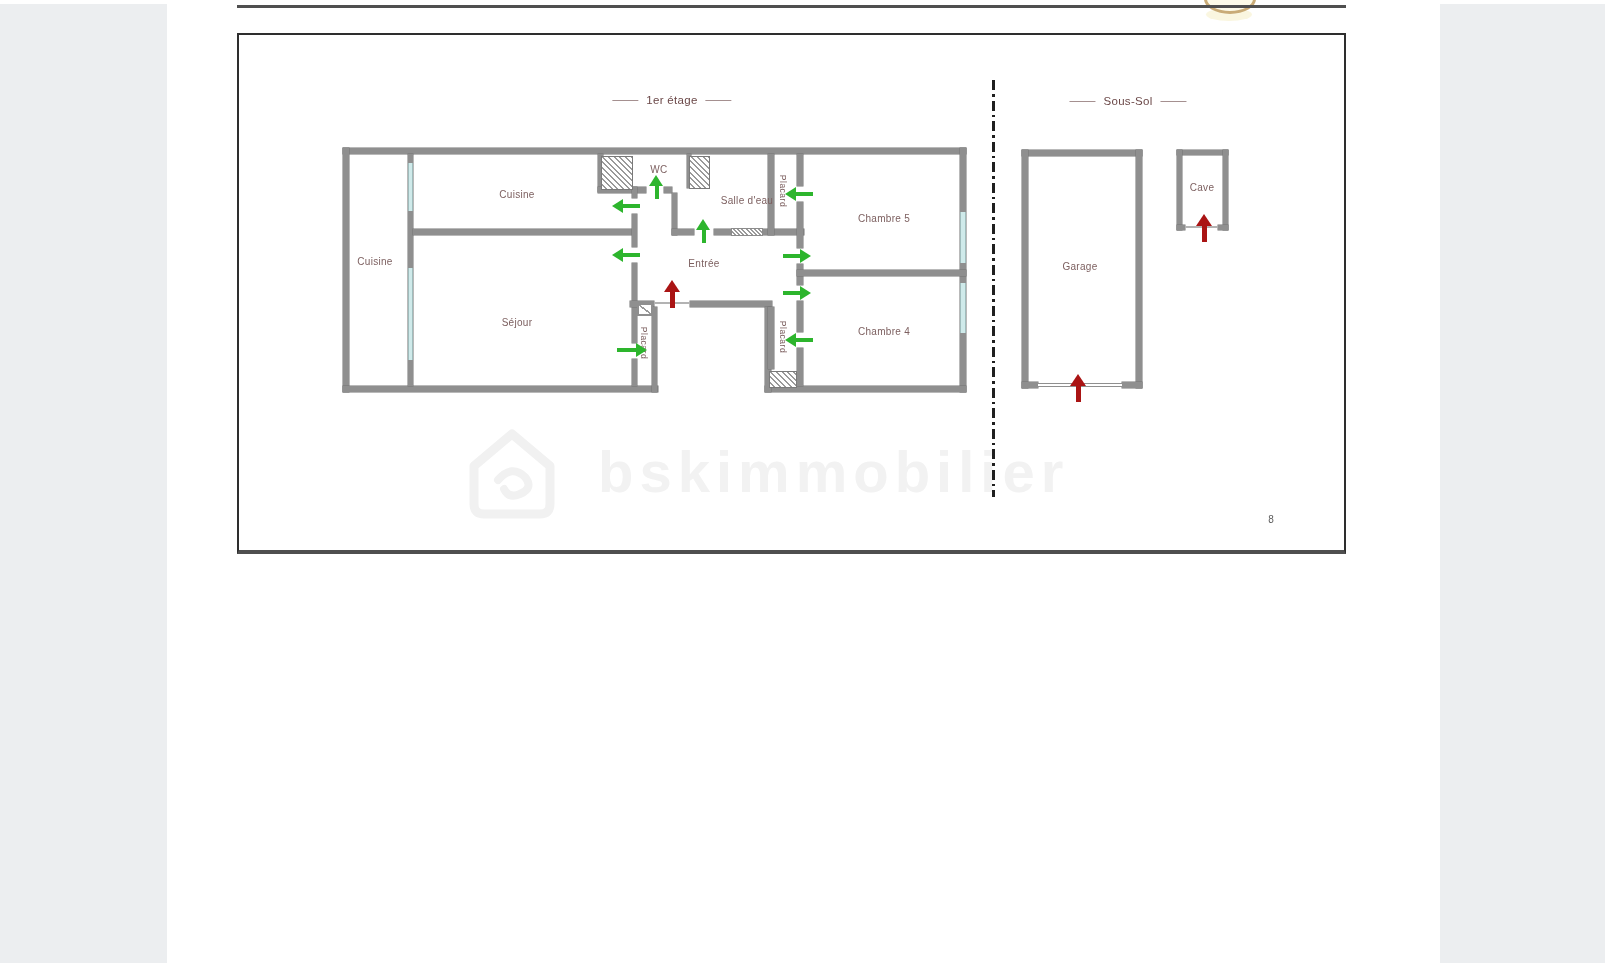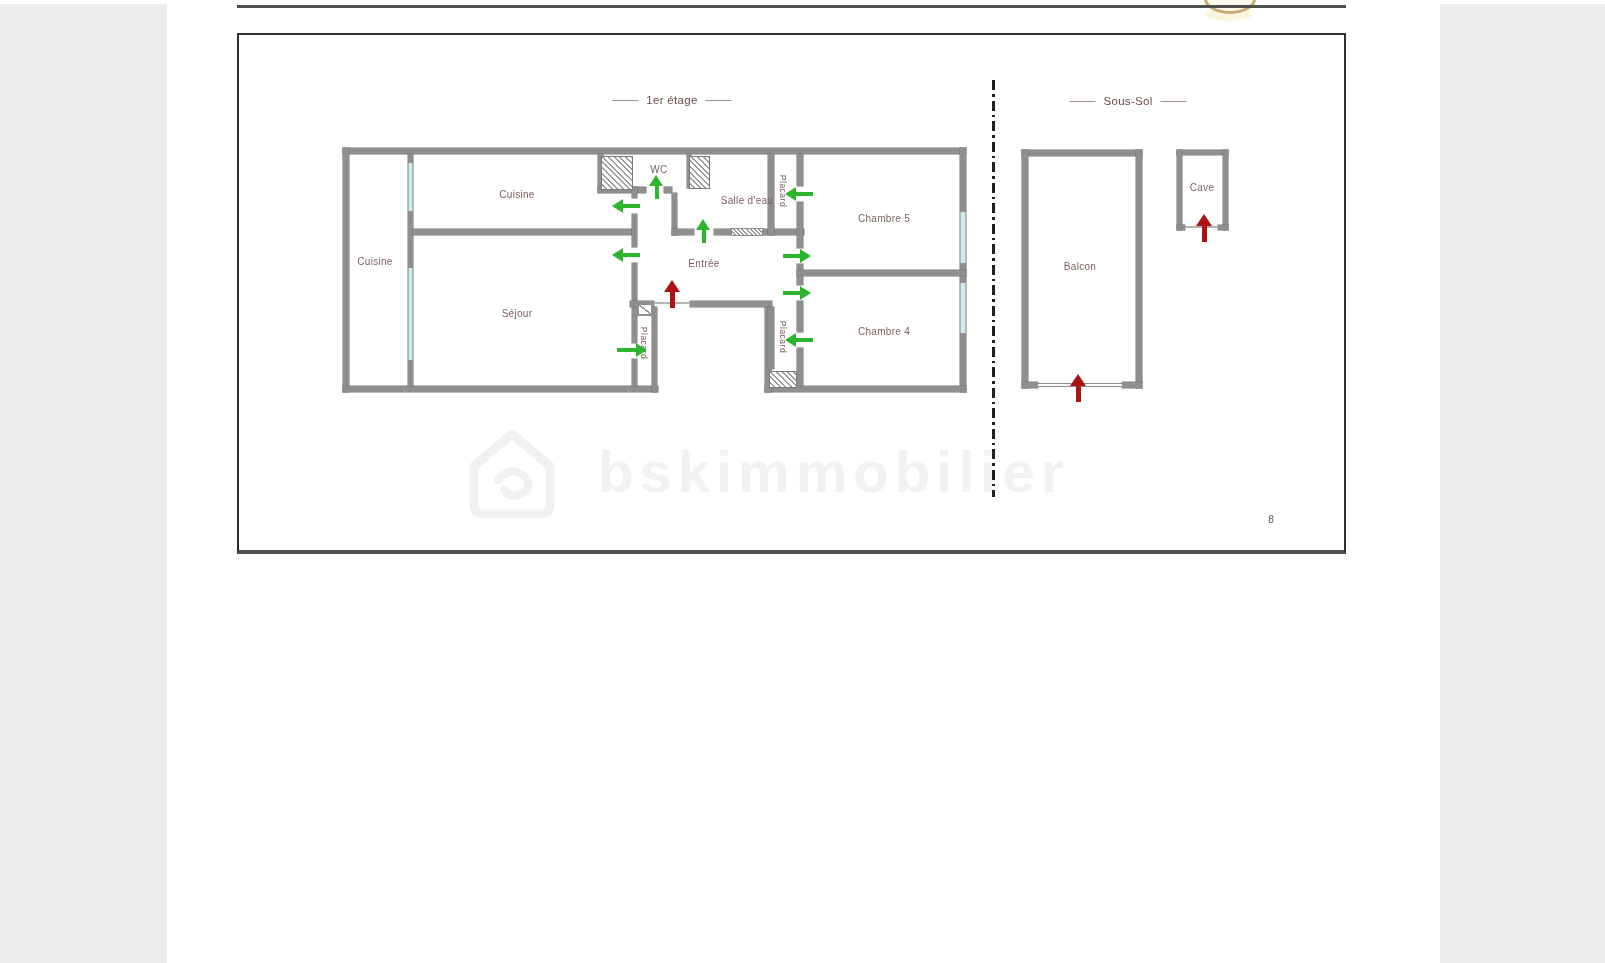--- a/index.html
+++ b/index.html
@@ -189,27 +189,27 @@
       <i class="head"></i>
       <i class="tail"></i>
     </div>
   <div class="arr up red" style="left:1196px;top:214px;width:17px;height:28px;">
       <i class="head"></i>
       <i class="tail"></i>
     </div>
 
   <div class="rlabel" style="left:375px;top:261px;">Cuisine</div>
   <div class="rlabel" style="left:517px;top:194px;">Cuisine</div>
-  <div class="rlabel" style="left:517px;top:313px;">Séjour</div>
+  <div class="rlabel" style="left:517px;top:322px;">Séjour</div>
   <div class="rlabel" style="left:659px;top:169px;">WC</div>
   <div class="rlabel" style="left:727px;top:200px;margin-left:20px;">Salle d'eau</div>
   <div class="rlabel" style="left:704px;top:263px;">Entrée</div>
   <div class="rlabel" style="left:884px;top:218px;">Chambre 5</div>
   <div class="rlabel" style="left:884px;top:331px;">Chambre 4</div>
-  <div class="rlabel" style="left:1080px;top:266px;">Balcon</div>
+  <div class="rlabel" style="left:1080px;top:266px;">Garage</div>
   <div class="rlabel" style="left:1202px;top:187px;">Cave</div>
   <div class="vlabel" style="left:783px;top:191px;">Placard</div>
   <div class="vlabel" style="left:783px;top:337px;">Placard</div>
   <div class="vlabel" style="left:644px;top:343px;">Placard</div>
 
   <div class="pagenum" style="left:1271px;top:519px;">8</div>
 
 </div>
 
 </body></html>

